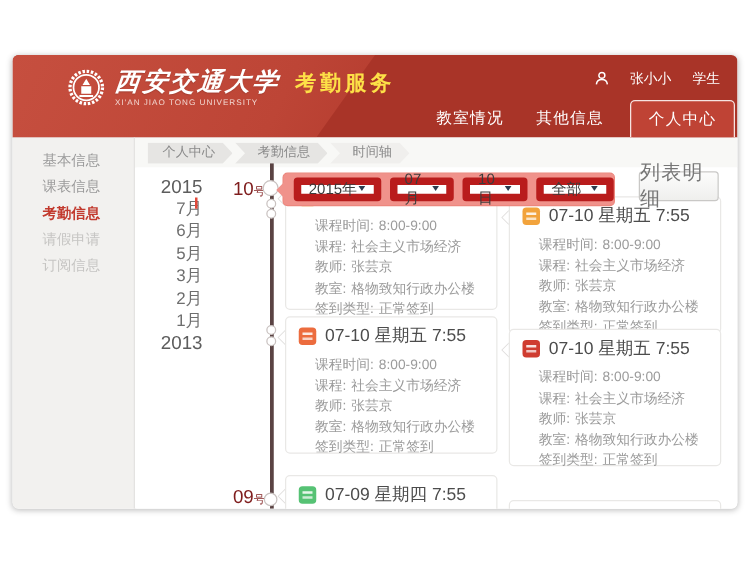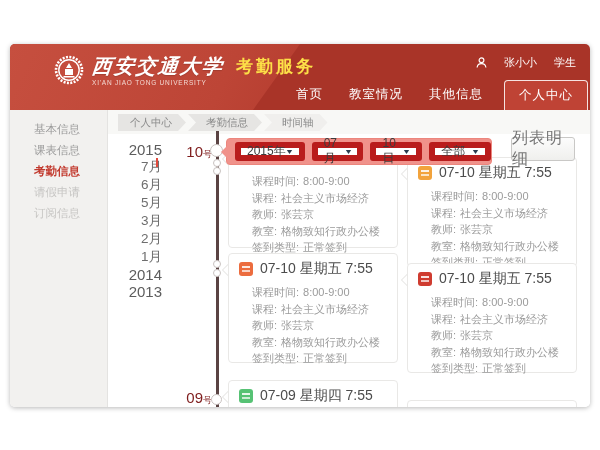--- a/index.html
+++ b/index.html
@@ -124,21 +124,20 @@
     </div>
     <div class="user">
       <svg width="11" height="11" viewBox="0 0 12 12">
         <circle cx="6" cy="3.6" r="2.6" fill="none" stroke="#fff" stroke-width="1.3"></circle>
         <path d="M1.2 11.5 C1.6 8.4 3.5 7.3 6 7.3 C8.5 7.3 10.4 8.4 10.8 11.5" fill="none" stroke="#fff" stroke-width="1.3"></path>
       </svg>
       <span>张小小</span>
       <span>学生</span>
     </div>
     <div class="nav">
-      <span class="nav-item">首页</span>
       <span class="nav-item">教室情况</span>
       <span class="nav-item">其他信息</span>
       <span class="nav-item nav-tab">个人中心</span>
     </div>
   </div>
 
   <div class="band"></div>
   <div class="sidebar">
     <div class="side-item">基本信息</div>
     <div class="side-item">课表信息</div>
@@ -155,21 +154,20 @@
   </div>
 
   <div class="rail">
     <div class="rail-item year">2015</div>
     <div class="rail-item month">7月</div>
     <div class="rail-item month">6月</div>
     <div class="rail-item month">5月</div>
     <div class="rail-item month">3月</div>
     <div class="rail-item month">2月</div>
     <div class="rail-item month">1月</div>
-    <div class="rail-item year">2014</div>
     <div class="rail-item year">2013</div>
   </div>
   <div class="tick"></div>
 
   <div class="day day-10">
     <span class="n">10</span><span class="u">号</span>
   </div>
   <div class="day day-09">
     <span class="n">09</span><span class="u">号</span>
   </div>

